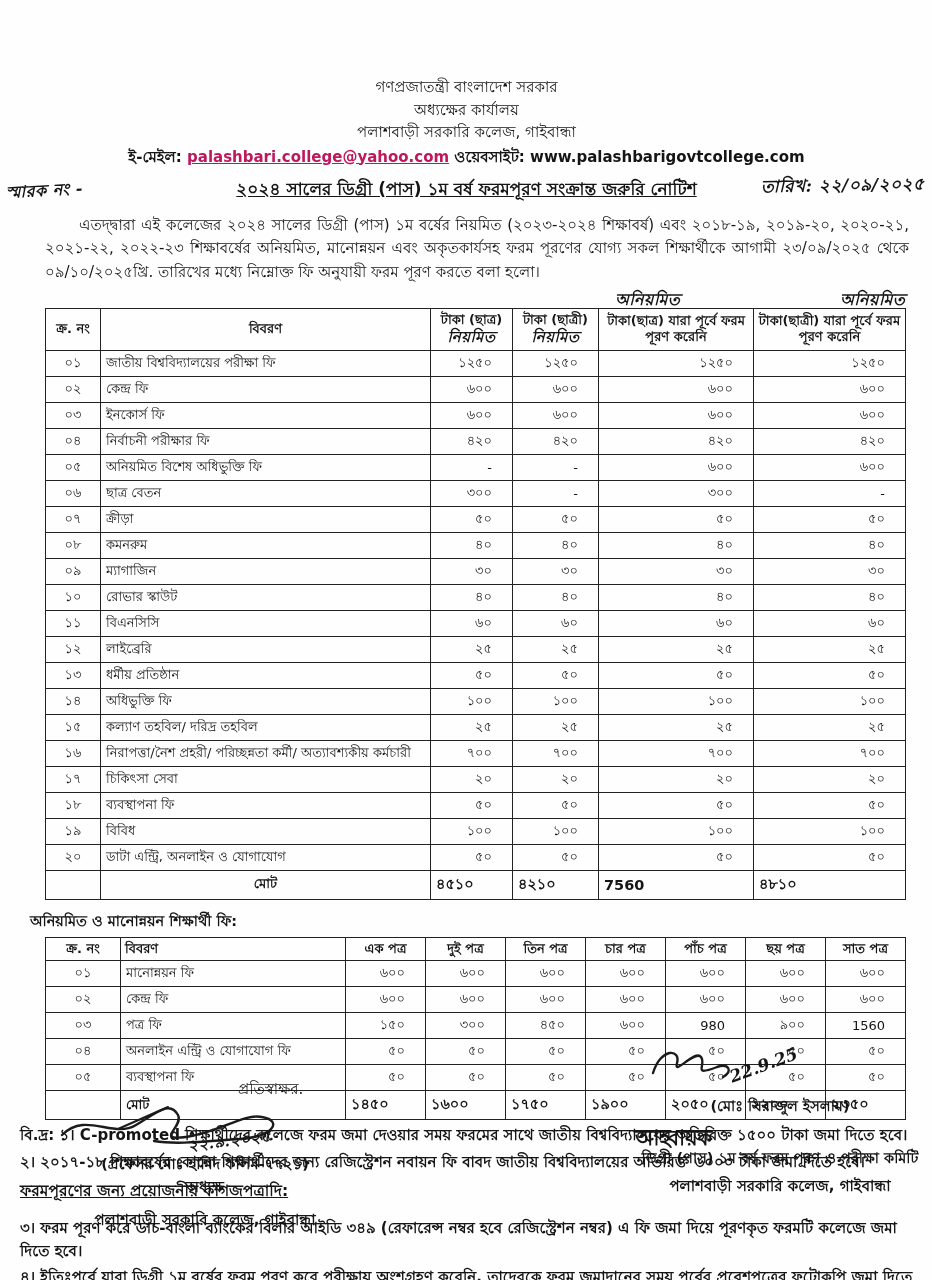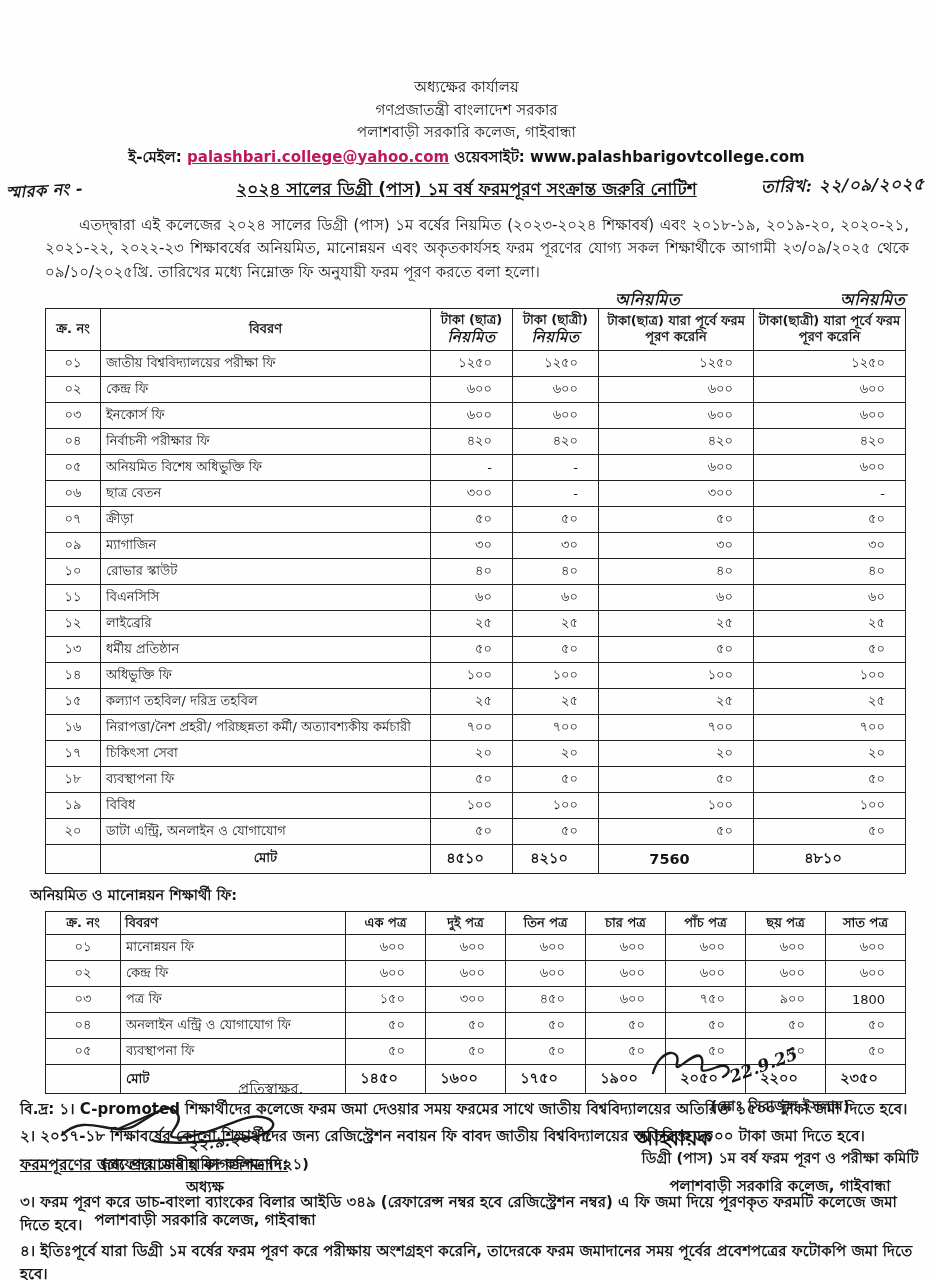--- a/index.html
+++ b/index.html
@@ -28,21 +28,21 @@
   .ann2{left:795px;}
   table{border-collapse:collapse;width:860px;table-layout:fixed;}
   th,td{border:1.4px solid #222;font-size:13px;padding:2px 5px;vertical-align:middle;}
   th{font-weight:bold;line-height:1.25;padding:3px 4px;}
   .c-no{text-align:center;}
   .c-label{text-align:left;}
   .c-num{text-align:right;padding-right:20px;}
   .hand-in-th{display:block;font-size:15px;}
   .total-label{text-align:center;font-weight:bold;}
   .total-label2{text-align:left;font-weight:bold;}
-  .total-num{text-align:center;padding-right:18px;font-weight:bold;font-size:14.5px;margin-left:24px;}
+  .total-num{text-align:left;padding-right:18px;font-weight:bold;font-size:14.5px;margin-left:24px;}
   .sec2-title{margin:10px 0 3px 30px;font-weight:bold;font-size:14.5px;}
   .t2wrap{margin-left:45px;width:860px;}
   
   .note{margin:4px 18px 2px 20px;font-size:15px;font-weight:bold;line-height:1.5;}
   .docs-head{margin:6px 18px 12px 20px;font-size:15.5px;font-weight:bold;text-decoration:underline;}
   
   .sig-area{position:absolute;left:0;top:1035px;width:933px;height:245px;}
   .sig-area .abs{position:absolute;}
   .sig-label{left:238px;top:42px;font-size:15px;}
   .sig-left-svg{left:58px;top:60px;}
@@ -56,22 +56,22 @@
   .sig-right-role{left:635px;top:87px;width:290px;font-size:21px;font-weight:bold;}
   .sig-right-committee{left:615px;top:112px;width:330px;text-align:center;font-size:14.5px;font-weight:bold;}
   .sig-right-org{left:635px;top:139px;width:290px;text-align:center;font-size:15px;font-weight:bold;}
 </style>
 </head>
 <body>
 
 <div class="page">
 
   <div class="hdr">
+    <span class="line">গণপ্রজাতন্ত্রী বাংলাদেশ সরকার</span>
     <span class="line">অধ্যক্ষের কার্যালয়</span>
-    <span class="line">গণপ্রজাতন্ত্রী বাংলাদেশ সরকার</span>
     <span class="line">পলাশবাড়ী সরকারি কলেজ, গাইবান্ধা</span>
     <div class="contact">
       <span>ই-মেইল:</span>
       <a class="email">palashbari.college@yahoo.com</a>
       <span>ওয়েবসাইট:</span>
       <span class="site">www.palashbarigovtcollege.com</span>
     </div>
   </div>
 
   <div class="titlerow">
@@ -161,20 +161,28 @@
           </tr>
           <tr>
             <td class="c-no">০৭</td>
             <td class="c-label">ক্রীড়া</td>
             <td class="c-num">৫০</td>
             <td class="c-num">৫০</td>
             <td class="c-num">৫০</td>
             <td class="c-num">৫০</td>
           </tr>
           <tr>
+            <td class="c-no">০৮</td>
+            <td class="c-label">কমনরুম</td>
+            <td class="c-num">৪০</td>
+            <td class="c-num">৪০</td>
+            <td class="c-num">৪০</td>
+            <td class="c-num">৪০</td>
+          </tr>
+          <tr>
             <td class="c-no">০৯</td>
             <td class="c-label">ম্যাগাজিন</td>
             <td class="c-num">৩০</td>
             <td class="c-num">৩০</td>
             <td class="c-num">৩০</td>
             <td class="c-num">৩০</td>
           </tr>
           <tr>
             <td class="c-no">১০</td>
             <td class="c-label">রোভার স্কাউট</td>
@@ -327,23 +335,23 @@
             <td class="c-num">৬০০</td>
             <td class="c-num">৬০০</td>
           </tr>
           <tr>
             <td class="c-no">০৩</td>
             <td class="c-label">পত্র ফি</td>
             <td class="c-num">১৫০</td>
             <td class="c-num">৩০০</td>
             <td class="c-num">৪৫০</td>
             <td class="c-num">৬০০</td>
-            <td class="c-num">৭৫০</td>
+            <td class="c-num">980</td>
             <td class="c-num">৯০০</td>
-            <td class="c-num">1800</td>
+            <td class="c-num">1560</td>
           </tr>
           <tr>
             <td class="c-no">০৪</td>
             <td class="c-label">অনলাইন এন্ট্রি ও যোগাযোগ ফি</td>
             <td class="c-num">৫০</td>
             <td class="c-num">৫০</td>
             <td class="c-num">৫০</td>
             <td class="c-num">৫০</td>
             <td class="c-num">৫০</td>
             <td class="c-num">৫০</td>

